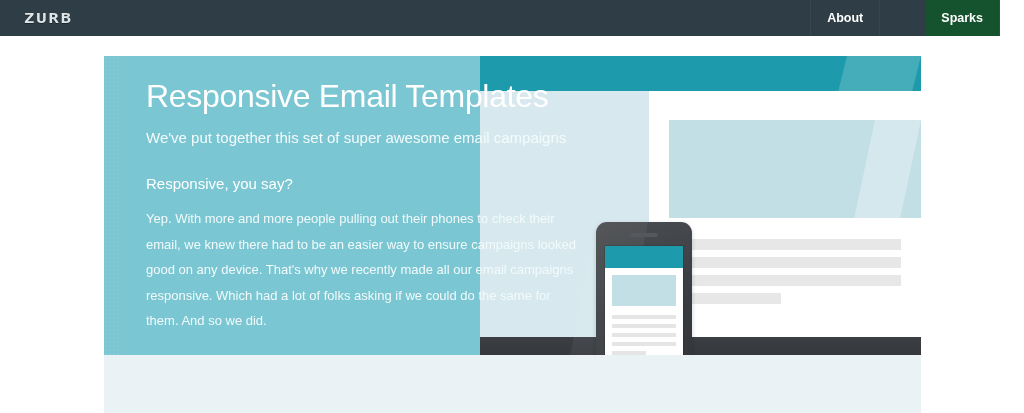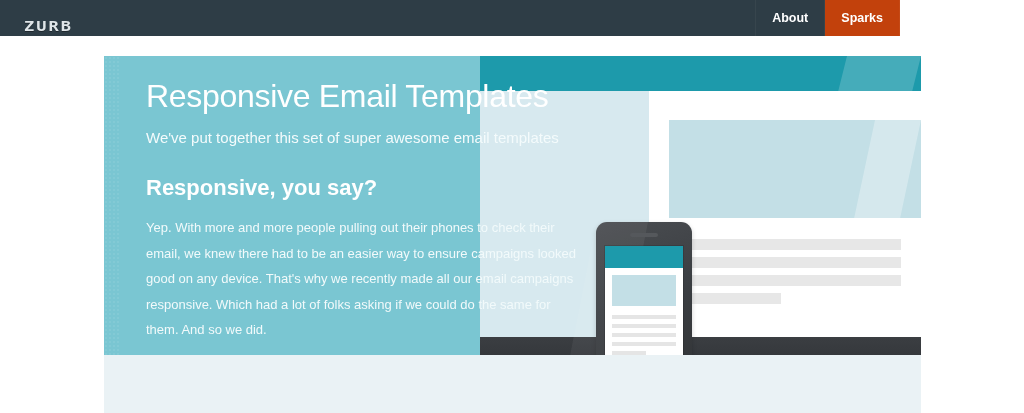--- a/index.html
+++ b/index.html
@@ -5,49 +5,49 @@
   * { margin:0; padding:0; box-sizing:border-box; }
   html,body {
     width:1024px; height:413px;
     background:#ffffff;
     font-family:"Liberation Sans", sans-serif;
     overflow:hidden;
   }
 
   
   #topnav{
-    position:absolute; left:0; top:0; width:900px; height:36px;
+    position:absolute; left:0; top:0; width:1000px; height:36px;
     background:#2e3d46;
-    display:flex; align-items:flex-end;
+    display:flex; align-items:center;
   }
   #brand{
     margin-left:24px;
     color:#dfe5e8;
     font-size:17px;
     font-weight:bold;
     letter-spacing:2px;
     font-family:"DejaVu Sans Mono", monospace;
     transform:scaleY(0.82);
     text-shadow:0 1px 0 rgba(0,0,0,.35);
   }
   #navlist{
     margin-left:auto; height:36px;
-    display:flex; align-items:stretch;
+    display:flex; align-items:stretch;gap:45px;
   }
   .navitem{
     display:flex; align-items:center;
     padding:0 16px;
     color:#ffffff;
     font-size:12.5px;
     font-weight:bold;
     white-space:nowrap;
     border-right:1px solid rgba(255,255,255,0.045);
   }
   .navitem:first-child{ border-left:1px solid rgba(255,255,255,0.045); }
-  .navitem.active{ background:#c2410c; }
+  .navitem.active{ background:#14532d; }
 
   
   #page{
     position:absolute; left:0; top:36px; width:1024px; height:377px;
     background:#ffffff;
   }
 
   
   #hero{
     position:absolute; left:104px; top:20px;
@@ -75,21 +75,21 @@
     font-size:32px; font-weight:normal; line-height:1.15;
     letter-spacing:-0.3px;
     margin-bottom:10px;
     white-space:nowrap;
   }
   .lede{
     font-size:15px; line-height:1.78;
     color:#f4fbfc;
   }
   #h2{
-    font-size:22px; font-weight:bold;
+    font-size:15px; font-weight:normal;
     margin-top:24px; margin-bottom:14px;
     white-space:nowrap;
   }
   #body{
     font-size:13px; line-height:1.95;
     color:#f2fafb;
     width:436px;
   }
 
   
@@ -290,21 +290,21 @@
         </div>
         <div id="home">
           <div id="home-sq"></div>
         </div>
       </div>
     </div>
 
     <div id="textcol" style="background: rgb(122, 198, 210);">
       <div id="copy">
         <h1 id="h1">Responsive Email Templates</h1>
-        <div class="lede">We've put together this set of super awesome email templates</div>
+        <div class="lede">We've put together this set of super awesome email campaigns</div>
         <h2 id="h2">Responsive, you say?</h2>
         <p id="body">Yep. With more and more people pulling out their phones to check their email, we knew there had to be an easier way to ensure campaigns looked good on any device. That's why we recently made all our email campaigns responsive. Which had a lot of folks asking if we could do the same for them. And so we did.</p>
       </div>
     </div>
 
     <div id="pale"></div>
   </div>
 </div>
 
 </body></html>

